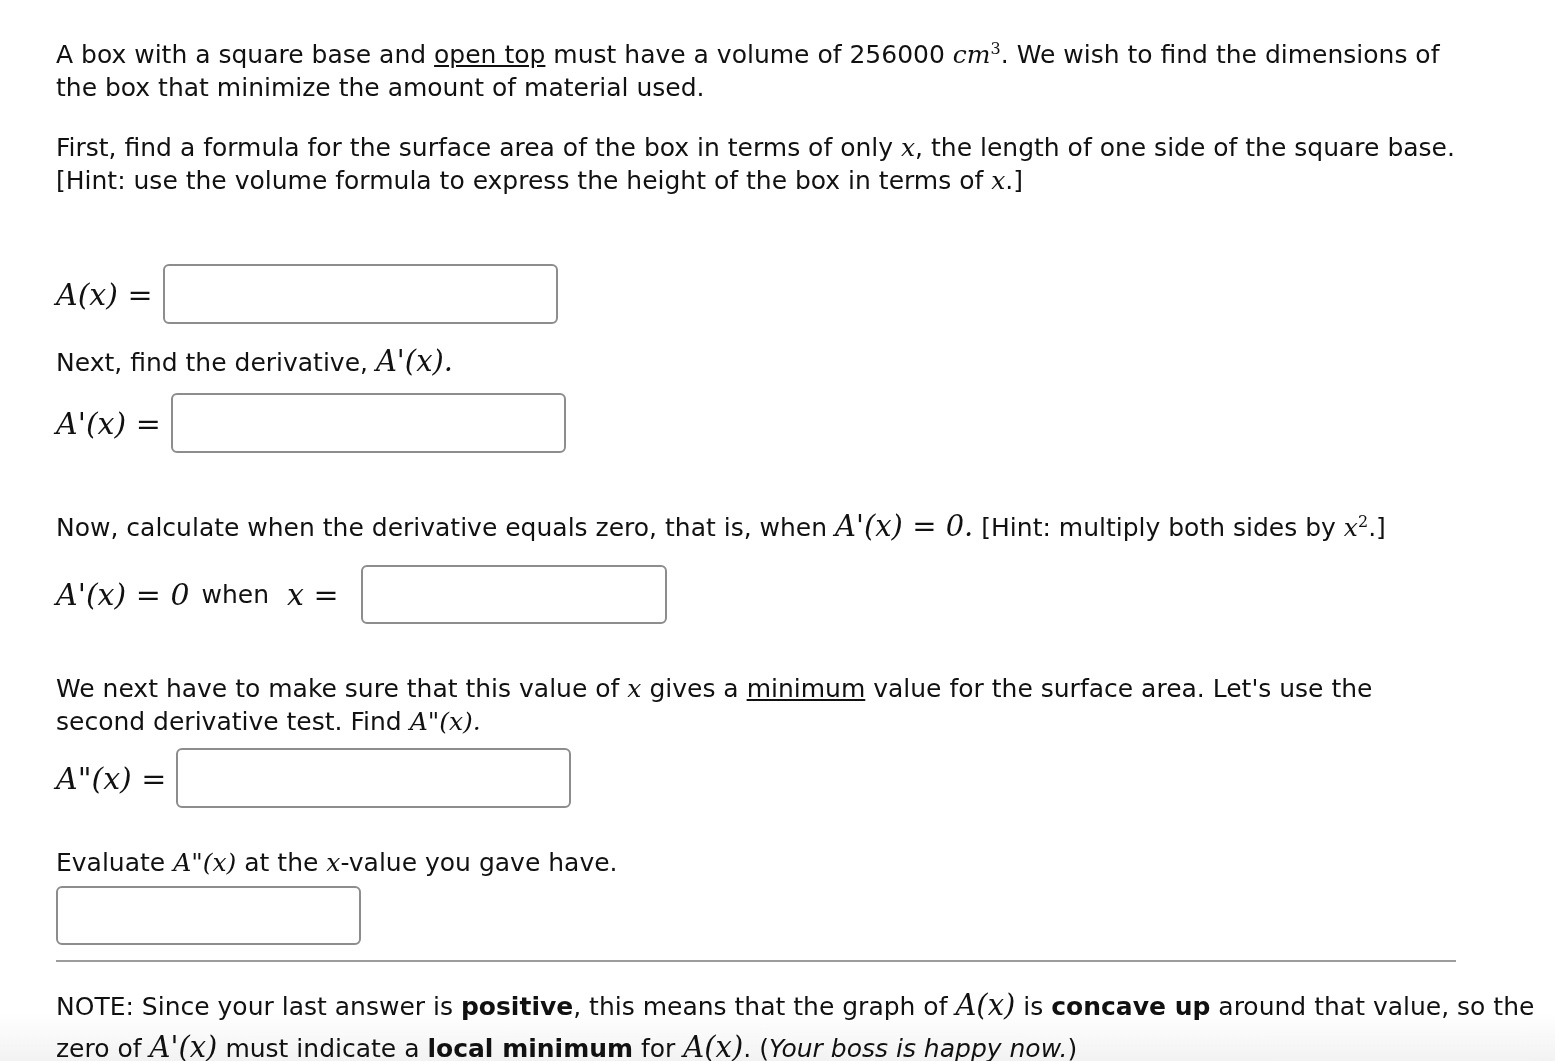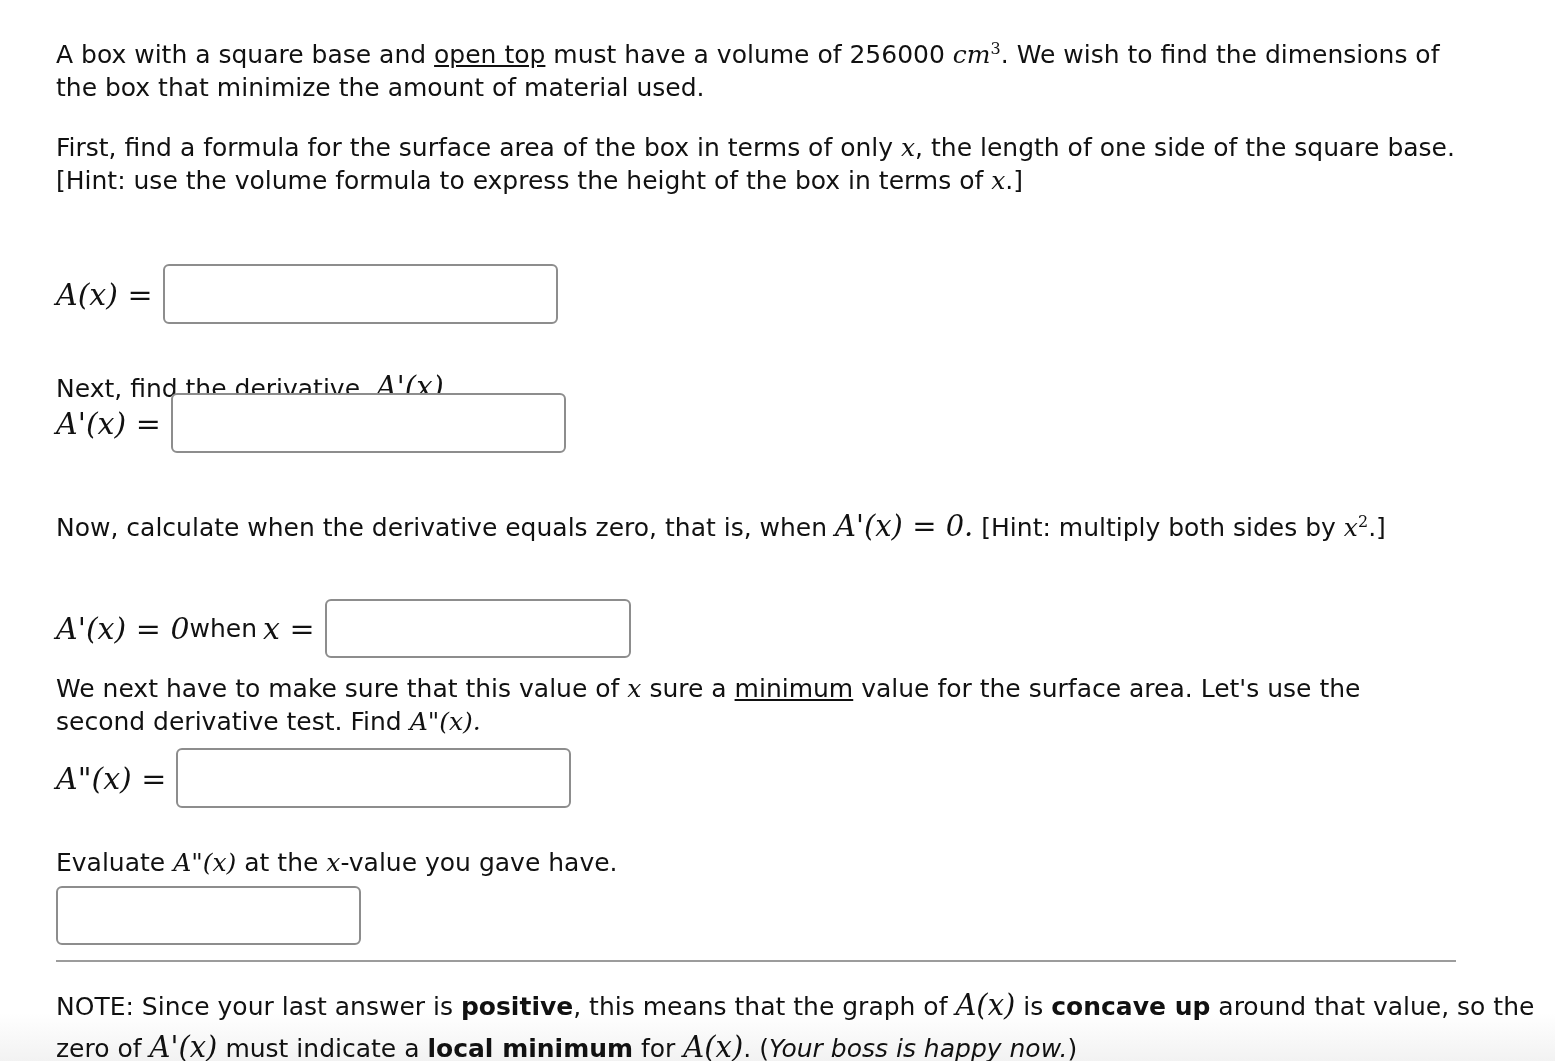--- a/index.html
+++ b/index.html
@@ -38,42 +38,42 @@
   <p class="p abs" style="top:103px; width:1400px;">
     <span>First, find a formula for the surface area of the box in terms of only </span><span class="m">x</span><span>, the length of one side of the square base.</span><br>
     <span>[Hint: use the volume formula to express the height of the box in terms of </span><span class="m">x</span><span>.]</span><br>
   </p>
 
   <div class="row abs" style="top:236px;">
     <span class="lbl m">A(x) =</span>
     <input class="box" style="width: 395px;" type="text" value="">
   </div>
 
-  <p class="p abs" style="top:343px;">
+  <p class="p abs" style="top:317px;">
     <span>Next, find the derivative, </span><span class="m" style="font-size:29px">A'(x).</span>
   </p>
 
   <div class="row abs" style="top:365px;">
     <span class="lbl m">A'(x) =</span>
     <input class="box" style="width: 395px;" type="text" value="">
   </div>
 
   <p class="p abs" style="top:477px; width:1400px;">
     <span>Now, calculate when the derivative equals zero, that is, when </span><span class="m" style="font-size:29px">A'(x) = 0.</span><span> [Hint: multiply both sides by </span><span class="m">x</span><sup class="mr" style="font-size:16px">2</sup><span>.]</span>
   </p>
 
-  <div class="row abs" style="top:571px;">
+  <div class="row abs" style="top:537px;gap:12px;">
     <span class="lbl m" style="margin-right:0">A'(x) = 0</span>
     <span style="font-size:25px"> when </span>
     <span class="lbl m" style="margin-left:6px">x =</span>
     <input class="box" style="width: 306px; height: 59px;" type="text" value="">
   </div>
 
   <p class="p abs" style="top:644px; width:1400px;">
-    <span>We next have to make sure that this value of </span><span class="m">x</span><span> sure a </span><span class="u">minimum</span><span> value for the surface area. Let's use the second derivative test. Find </span><span class="m">A"(x).</span>
+    <span>We next have to make sure that this value of </span><span class="m">x</span><span> gives a </span><span class="u">minimum</span><span> value for the surface area. Let's use the second derivative test. Find </span><span class="m">A"(x).</span>
   </p>
 
   <div class="row abs" style="top:720px;">
     <span class="lbl m">A"(x) =</span>
     <input class="box" style="width: 395px;" type="text" value="">
   </div>
 
   <p class="p abs" style="top:818px;">
     <span>Evaluate </span><span class="m">A"(x)</span><span> at the </span><span class="m">x</span><span>-value you gave have.</span>
   </p>

